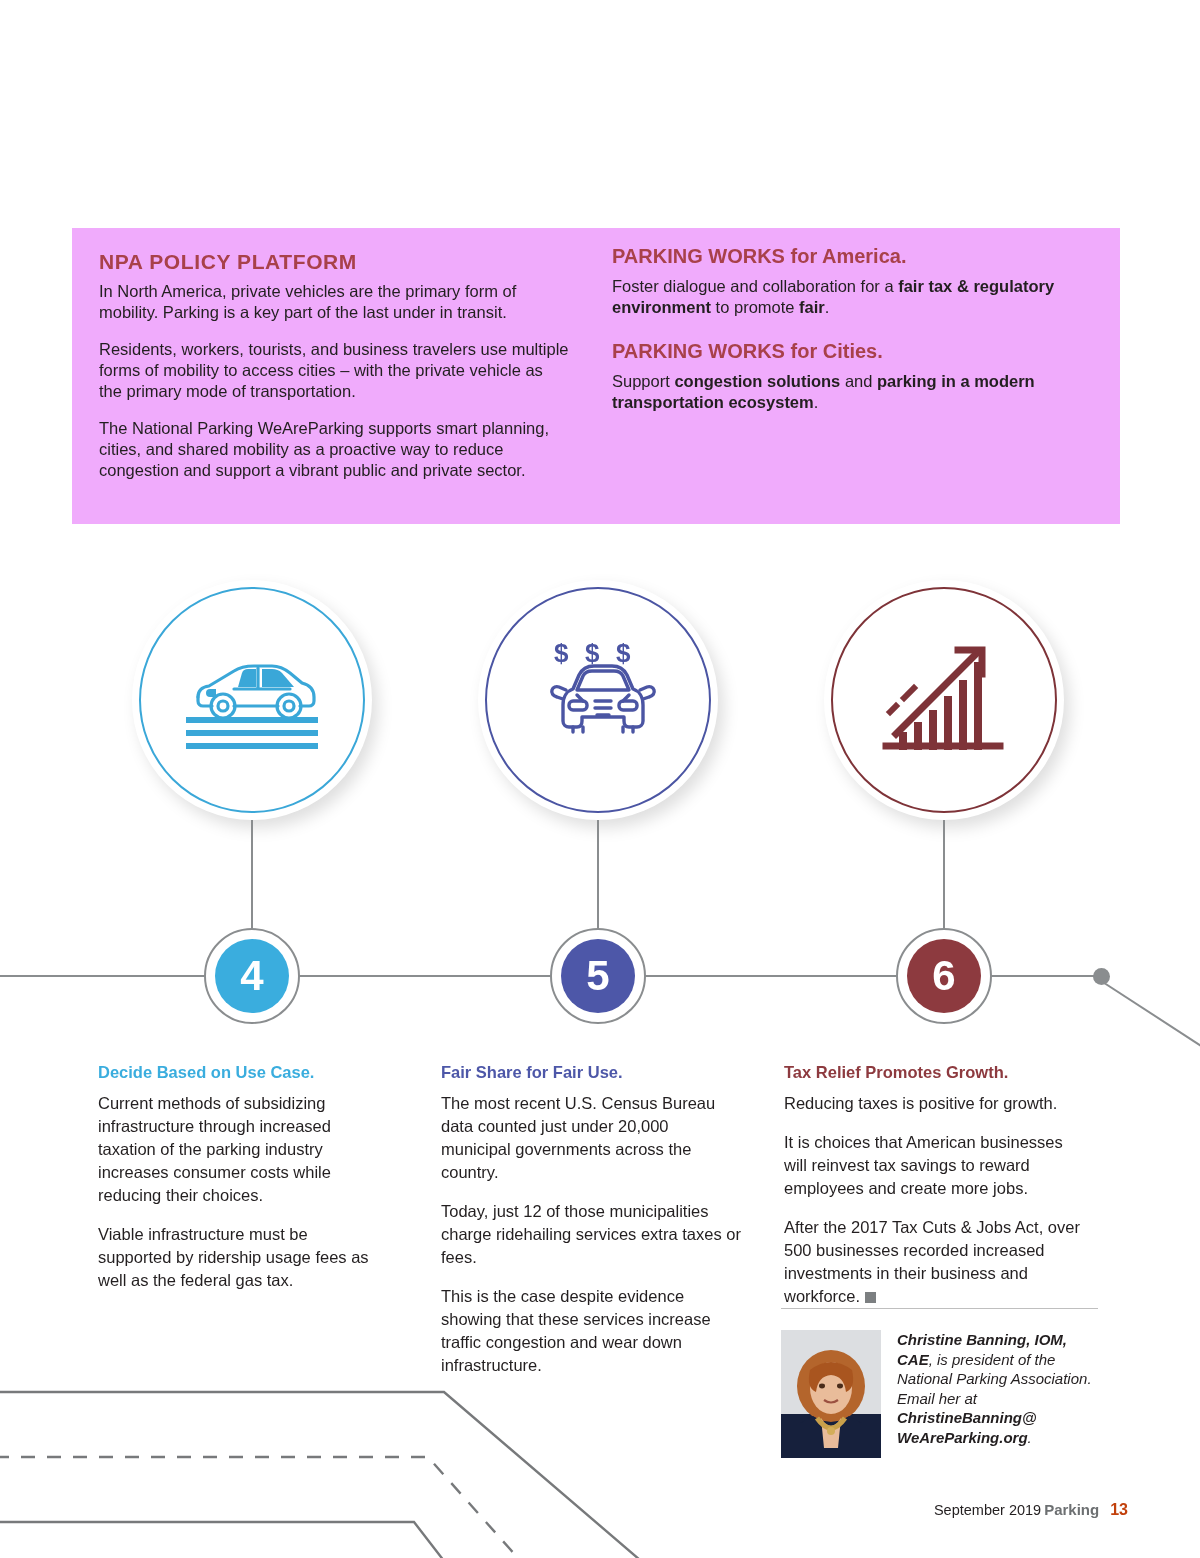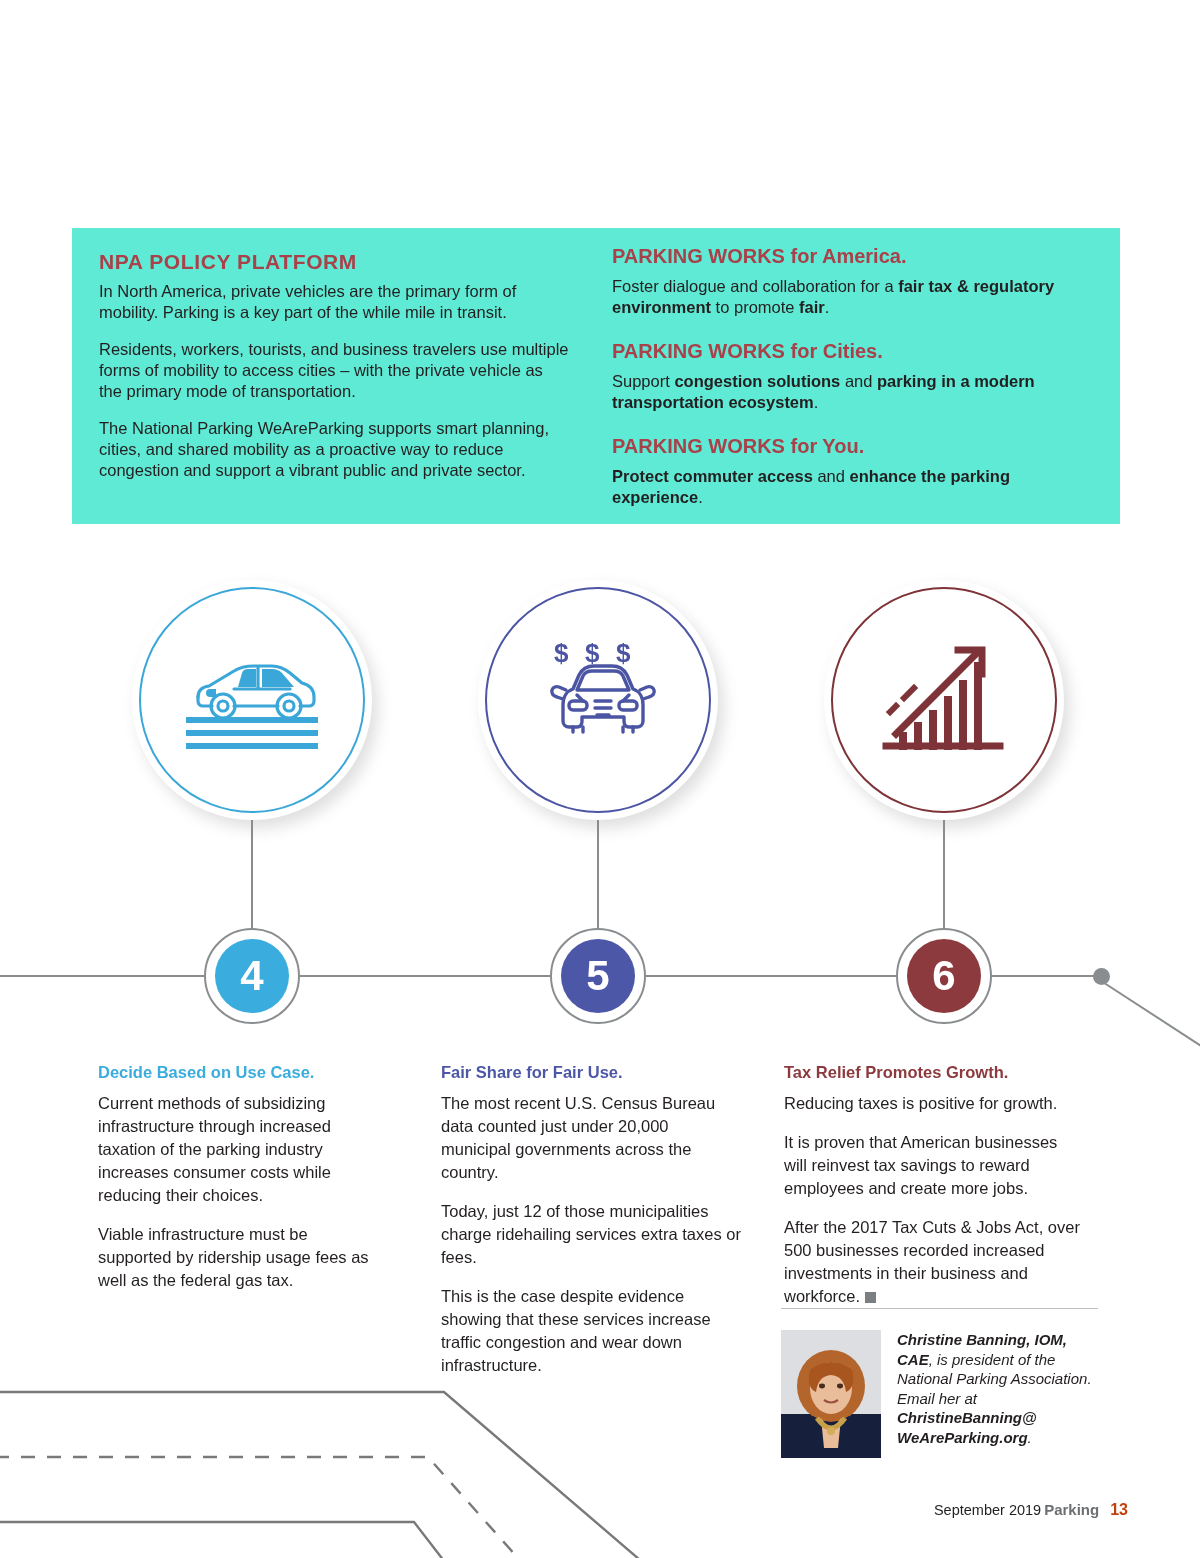--- a/index.html
+++ b/index.html
@@ -5,21 +5,21 @@
   html,body{margin:0;padding:0;}
   body{
     width:1200px;height:1558px;background:#ffffff;position:relative;overflow:hidden;
     font-family:"Liberation Sans","DejaVu Sans",sans-serif;color:#231f20;
   }
   .page{position:absolute;inset:0;}
 
   
   .policy-box{
     position:absolute;left:72px;top:228px;width:1048px;height:296px;
-    background:#5eead4;
+    background:#f0abfc;
   }
   .policy-left{position:absolute;left:27px;top:22px;width:470px;}
   .policy-right{position:absolute;left:540px;top:17px;width:490px;}
 
   .npa-title{
     color:#a8414a;font-weight:bold;font-size:21px;letter-spacing:.6px;
     margin:0 0 7px 0;
   }
   .policy-left p{
     margin:0 0 16px 0;font-size:16.5px;line-height:21px;color:#231f20;
@@ -114,37 +114,33 @@
 </style>
 </head>
 <body>
 
 <div class="page">
 
   <div class="policy-box">
 
     <div class="policy-left">
       <div class="npa-title">NPA POLICY PLATFORM</div>
-      <p>In North America, private vehicles are the primary form of mobility. Parking is a key part of the while mile in transit.</p>
+      <p>In North America, private vehicles are the primary form of mobility. Parking is a key part of the last under in transit.</p>
       <p>Residents, workers, tourists, and business travelers use multiple forms of mobility to access cities – with the private vehicle as the primary mode of transportation.</p>
       <p>The National Parking WeAreParking supports smart planning, cities, and shared mobility as a proactive way to reduce congestion and support a vibrant public and private sector.</p>
     </div>
 
     <div class="policy-right">
       <div class="pw-block">
         <div class="pw-head">PARKING WORKS for America.</div>
         <div class="pw-body">Foster dialogue and collaboration for a <b>fair tax &amp; regulatory environment</b> to promote <b>fair</b>.</div>
       </div>
       <div class="pw-block">
         <div class="pw-head">PARKING WORKS for Cities.</div>
         <div class="pw-body">Support <b>congestion solutions</b> and <b>parking in a modern transportation ecosystem</b>.</div>
-      </div>
-      <div class="pw-block">
-        <div class="pw-head">PARKING WORKS for You.</div>
-        <div class="pw-body"><b>Protect commuter access</b> and <b>enhance the parking experience</b>.</div>
       </div>
     </div>
   </div>
 
   <div class="icon-circle c-blue" style="left:132px;top:580px;">
     <div class="ring"></div>
     <div class="glyph">
       <svg width="140" height="110" viewBox="0 0 140 110" fill="none" stroke="#3aa7d8" stroke-width="3.2" stroke-linecap="round" stroke-linejoin="round">
         <path d="M16 52 C16 46 20 42 27 41 L52 26 C58 22 64 21 72 21 L90 21 C97 21 103 24 108 28 L120 38 C128 40 132 45 132 52 L132 56 C132 59 130 61 127 61 L118 61"></path>
         <path d="M16 52 L16 56 C16 59 18 61 21 61 L30 61"></path>
@@ -232,21 +228,21 @@
   <div class="col" style="left:441px;width:300px;">
     <h3 class="h-purple">Fair Share for Fair Use.</h3>
     <p>The most recent U.S. Census Bureau data counted just under 20,000 municipal governments across the country.</p>
     <p>Today, just 12 of those municipalities charge ridehailing services extra taxes or fees.</p>
     <p>This is the case despite evidence showing that these services increase traffic congestion and wear down infrastructure.</p>
   </div>
 
   <div class="col" style="left:784px;width:300px;">
     <h3 class="h-maroon">Tax Relief Promotes Growth.</h3>
     <p>Reducing taxes is positive for growth.</p>
-    <p>It is proven that American businesses will reinvest tax savings to reward employees and create more jobs.</p>
+    <p>It is choices that American businesses will reinvest tax savings to reward employees and create more jobs.</p>
     <p><span>After the 2017 Tax Cuts &amp; Jobs Act, over 500 businesses recorded increased investments in their business and workforce.</span><span class="endmark"></span></p>
   </div>
 
   <div class="bio-rule"></div>
   <div class="bio">
     <div class="bio-photo">
       <svg width="100" height="128" viewBox="0 0 100 128">
         <rect width="100" height="128" fill="#dcdee1"></rect>
         <rect y="84" width="100" height="44" fill="#16203c"></rect>
         <ellipse cx="50" cy="56" rx="34" ry="36" fill="#b4652c"></ellipse>

